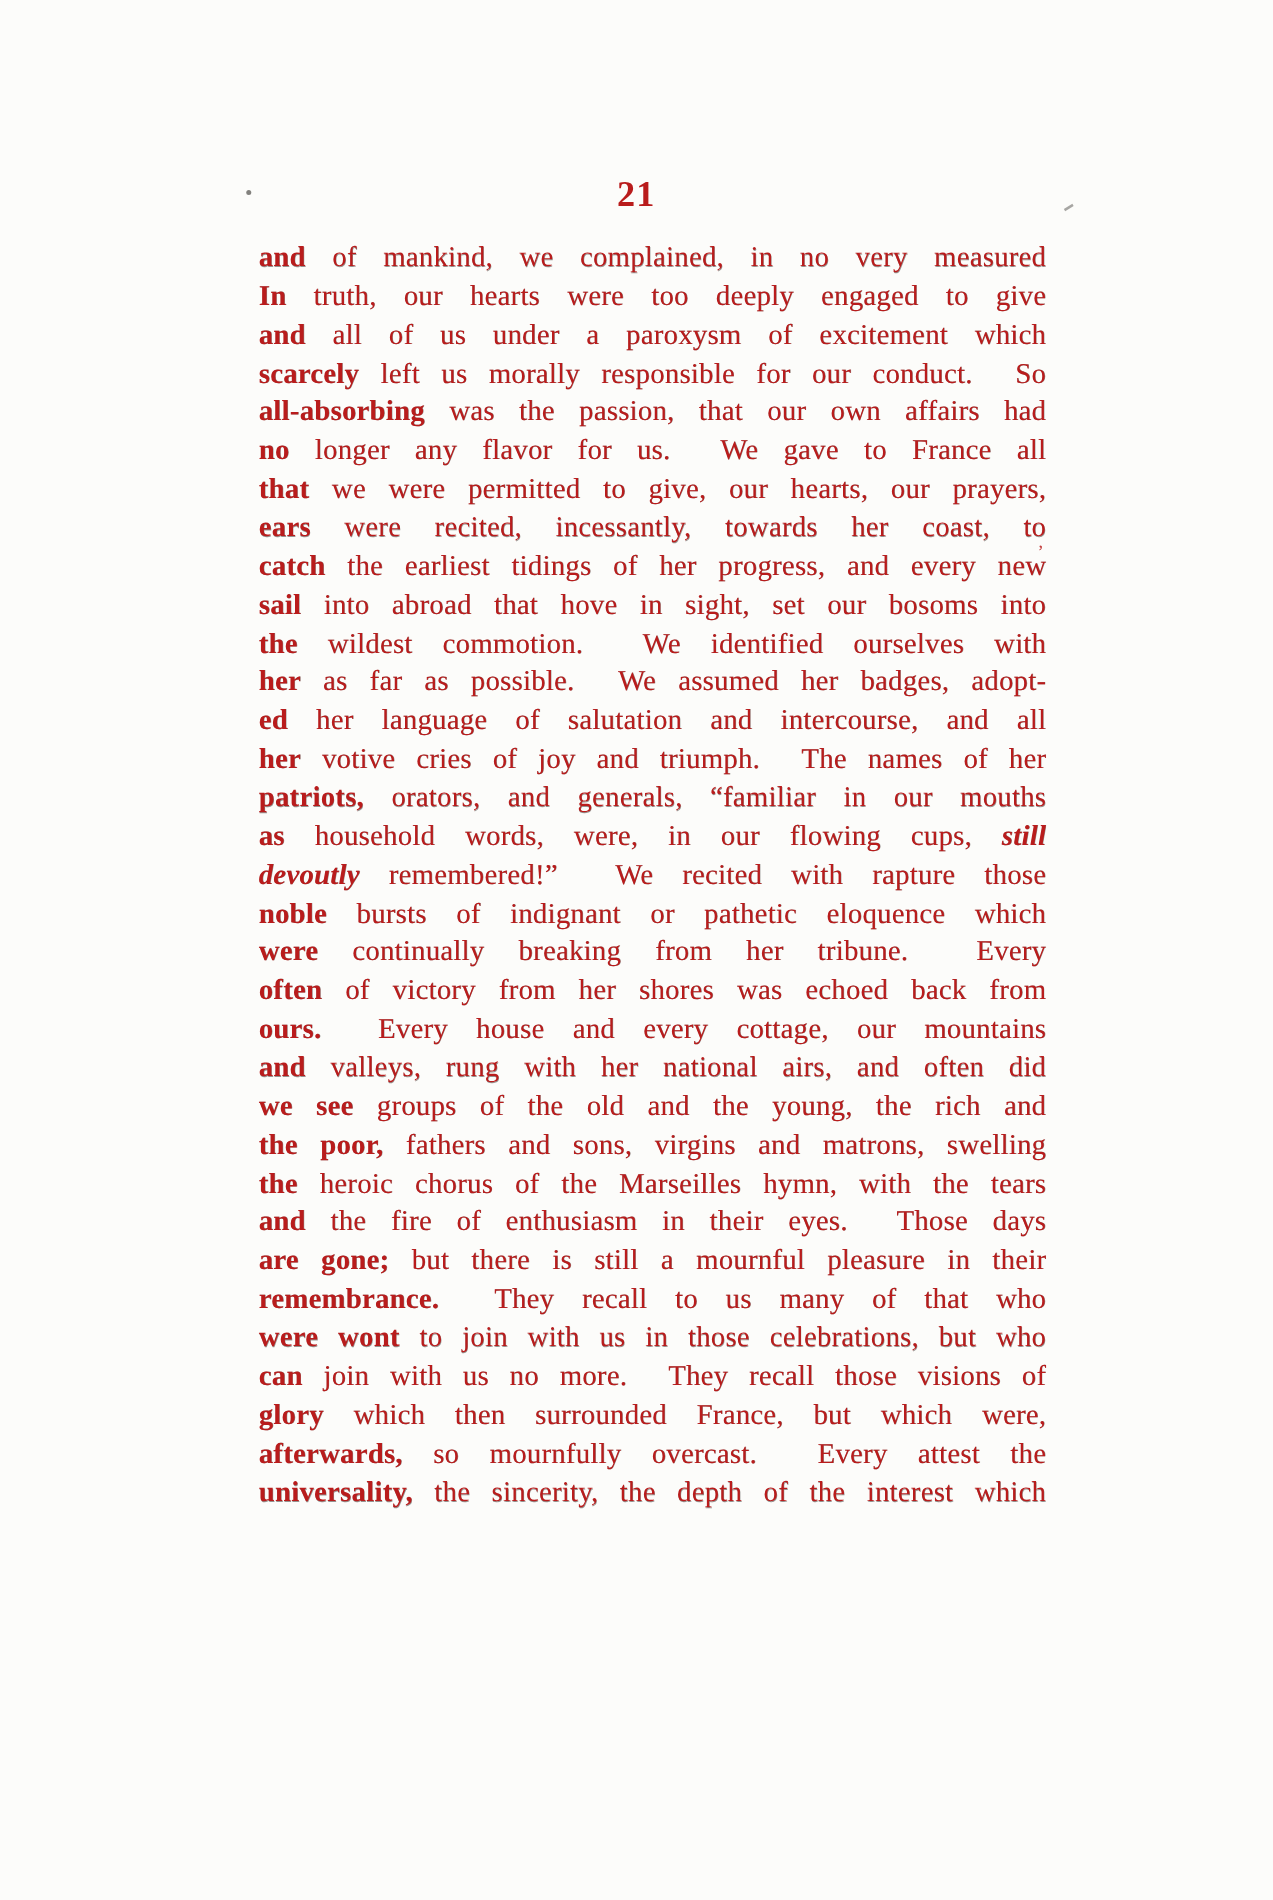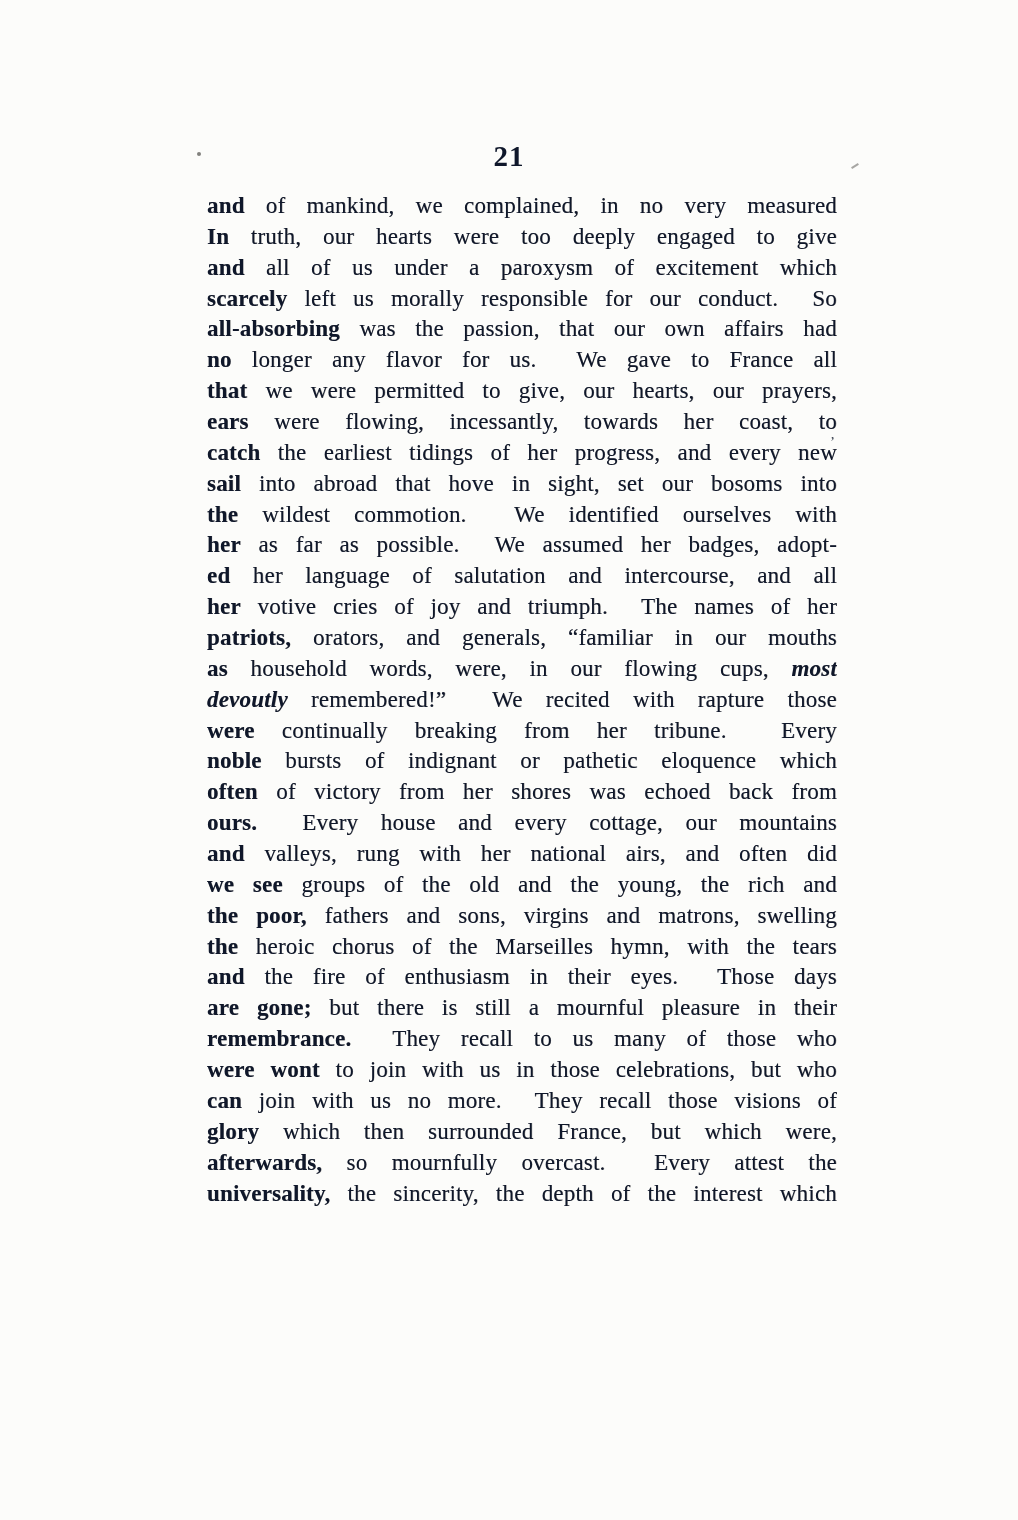--- a/index.html
+++ b/index.html
@@ -59,52 +59,52 @@
     position: absolute;
     left: 851px; top: 165px;
     width: 8px; height: 2px;
     background: rgba(30, 27, 22, 0.38);
     transform: rotate(-32deg);
   }
 </style>
 </head>
 <body style="background: rgb(252, 252, 250);">
 
-<div class="page" style="color: #0f172a;">
+<div class="page" style="color: #b91c1c;">
   <div class="page-number">21</div>
 
   <div class="text-block">
       <div class="line"><span class="hv">and</span><span> of mankind, we complained, in no very measured</span></div>
       <div class="line"><span class="hv">In</span><span> truth, our hearts were too deeply engaged to give</span></div>
       <div class="line"><span class="hv">and</span><span> all of us under a paroxysm of excitement which</span></div>
       <div class="line"><span class="hv">scarcely</span><span> left us morally responsible for our conduct.  So</span></div>
       <div class="line"><span class="hv">all-absorbing</span><span> was the passion, that our own affairs had</span></div>
       <div class="line"><span class="hv">no</span><span> longer any flavor for us.  We gave to France all</span></div>
       <div class="line"><span class="hv">that</span><span> we were permitted to give, our hearts, our prayers,</span></div>
-      <div class="line"><span class="hv">ears</span><span> were flowing, incessantly, towards her coast, to</span></div>
+      <div class="line"><span class="hv">ears</span><span> were recited, incessantly, towards her coast, to</span></div>
       <div class="line"><span class="hv">catch</span><span> the earliest tidings of her progress, and every new</span></div>
       <div class="line"><span class="hv">sail</span><span> into abroad that hove in sight, set our bosoms into</span></div>
       <div class="line"><span class="hv">the</span><span> wildest commotion.  We identified ourselves with</span></div>
       <div class="line"><span class="hv">her</span><span> as far as possible.  We assumed her badges, adopt-</span></div>
       <div class="line"><span class="hv">ed</span><span> her language of salutation and intercourse, and all</span></div>
       <div class="line"><span class="hv">her</span><span> votive cries of joy and triumph.  The names of her</span></div>
       <div class="line"><span class="hv">patriots,</span><span> orators, and generals, “familiar in our mouths</span></div>
-      <div class="line"><span class="hv">as</span><span> household words, were, in our flowing cups, </span><span class="hv it">most</span></div>
+      <div class="line"><span class="hv">as</span><span> household words, were, in our flowing cups, </span><span class="hv it">still</span></div>
       <div class="line"><span class="hv it">devoutly</span><span> remembered!”  We recited with rapture those</span></div>
+      <div class="line"><span class="hv">noble</span><span> bursts of indignant or pathetic eloquence which</span></div>
       <div class="line"><span class="hv">were</span><span> continually breaking from her tribune.  Every</span></div>
-      <div class="line"><span class="hv">noble</span><span> bursts of indignant or pathetic eloquence which</span></div>
       <div class="line"><span class="hv">often</span><span> of victory from her shores was echoed back from</span></div>
       <div class="line"><span class="hv">ours.</span><span>  Every house and every cottage, our mountains</span></div>
       <div class="line"><span class="hv">and</span><span> valleys, rung with her national airs, and often did</span></div>
       <div class="line"><span class="hv">we see</span><span> groups of the old and the young, the rich and</span></div>
       <div class="line"><span class="hv">the poor,</span><span> fathers and sons, virgins and matrons, swelling</span></div>
       <div class="line"><span class="hv">the</span><span> heroic chorus of the Marseilles hymn, with the tears</span></div>
       <div class="line"><span class="hv">and</span><span> the fire of enthusiasm in their eyes.  Those days</span></div>
       <div class="line"><span class="hv">are gone;</span><span> but there is still a mournful pleasure in their</span></div>
-      <div class="line"><span class="hv">remembrance.</span><span>  They recall to us many of those who</span></div>
+      <div class="line"><span class="hv">remembrance.</span><span>  They recall to us many of that who</span></div>
       <div class="line"><span class="hv">were wont</span><span> to join with us in those celebrations, but who</span></div>
       <div class="line"><span class="hv">can</span><span> join with us no more.  They recall those visions of</span></div>
       <div class="line"><span class="hv">glory</span><span> which then surrounded France, but which were,</span></div>
       <div class="line"><span class="hv">afterwards,</span><span> so mournfully overcast.  Every attest the</span></div>
       <div class="line"><span class="hv">universality,</span><span> the sincerity, the depth of the interest which</span></div>
     </div>
 
   <span class="ink-mark">ʼ</span>
 
   <div class="speck-a"></div>

